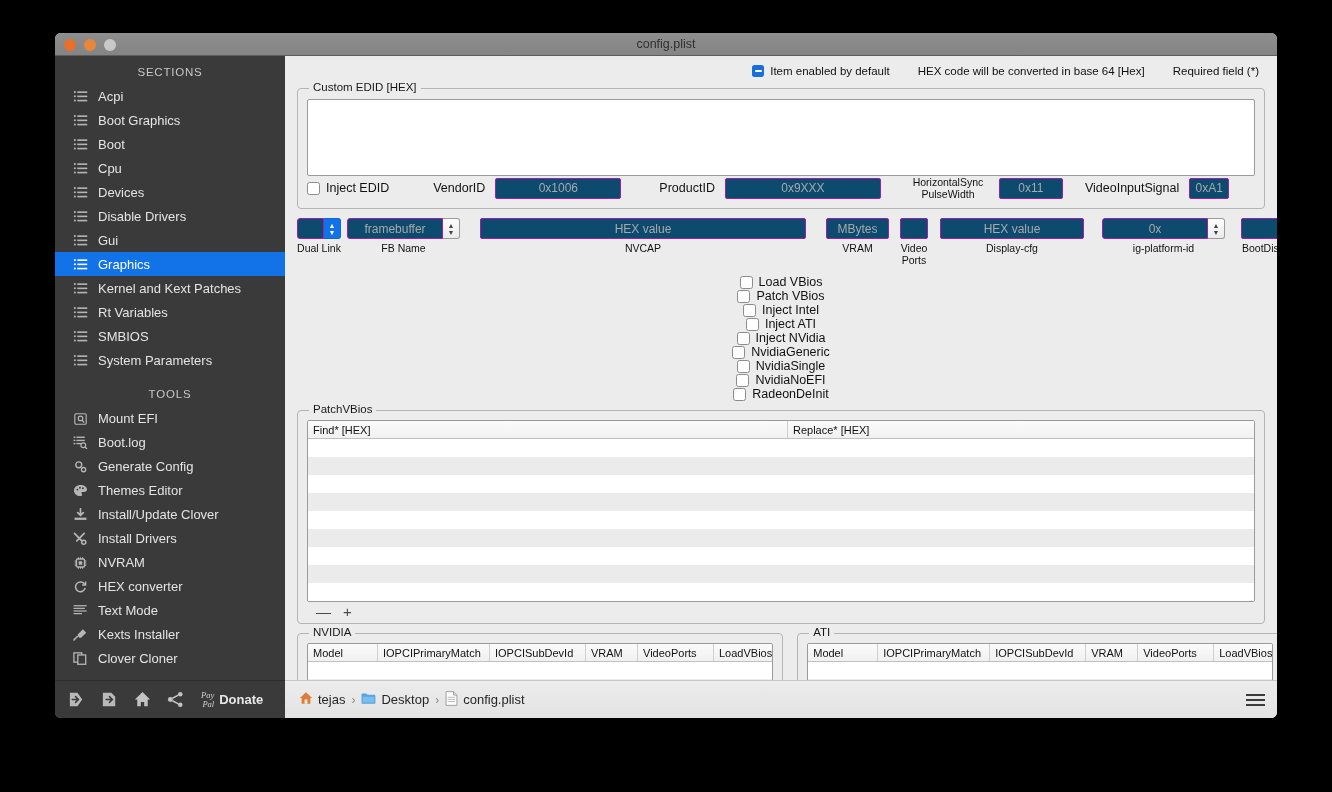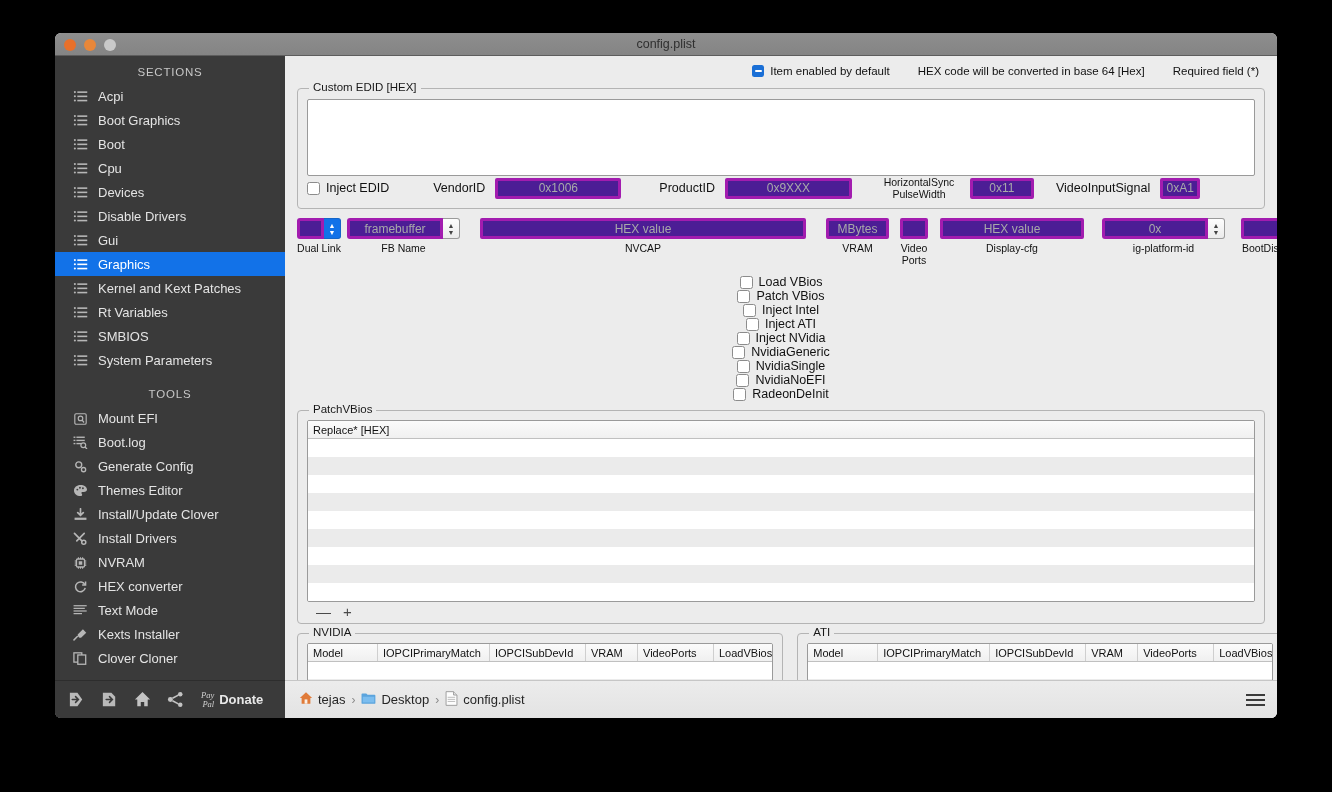--- a/index.html
+++ b/index.html
@@ -169,22 +169,22 @@
     height: 77px;
     background: #fff;
     border: 1px solid #9a9a9a;
     border-radius: 2px;
   }
   .row {
     display: flex;
     align-items: center;
   }
   .fld {
-    background: #4c1d95;
-    border: 3px solid #a21caf;
+    background: #0c4a6e;
+    border: 1px solid #a21caf;
     border-radius: 2px;
     height: 21px;
     font-size: 12px;
     color: #a9a9a9;
     display: flex;
     align-items: center;
     justify-content: center;
     text-align: center;
     font-family: "Liberation Sans", sans-serif;
   }
@@ -620,21 +620,21 @@
             <div class="group-inner">
               <div class="bigbox"></div>
               <div class="row" style="gap:0">
                 <div class="cbwrap" style="margin-right:44px">
                   <div class="cb"></div>
                   <span class="lbl">Inject EDID</span>
                 </div>
                 <span class="lbl" style="margin-right:10px">VendorID</span>
                 <div class="fld" style="width:126px">0x1006</div>
                 <span class="lbl" style="margin:0 10px 0 38px">ProductID</span>
-                <div class="fld" style="width:127px">0x9XXX</div>
+                <div class="fld" style="width:156px">0x9XXX</div>
                 <div class="two-line" style="margin:0 8px 0 24px; width:86px">
                   <div>HorizontalSync</div>
                   <div>PulseWidth</div>
                 </div>
                 <div class="fld" style="width:64px">0x11</div>
                 <span class="lbl" style="margin:0 10px 0 22px">VideoInputSignal</span>
                 <div class="fld" style="width:40px">0xA1</div>
               </div>
             </div>
           </div>
@@ -736,20 +736,21 @@
                 <div class="cb"></div>
                 <span>RadeonDeInit</span>
               </div>
             </div>
 
           <div class="group">
             <div class="glabel">PatchVBios</div>
             <div class="group-inner" style="padding-top:9px;padding-bottom:4px">
               <div class="tbl">
                 <div class="thead" id="pv-head">
+                    <div class="th" style="flex: 0 0 480px;">Find* [HEX]</div>
                     <div class="th" style="flex: 0 0 auto;">Replace* [HEX]</div>
                   </div>
                 <div id="pv-rows">
                     <div class="trow odd" style="height: 18px;"></div>
                     <div class="trow even" style="height: 18px;"></div>
                     <div class="trow odd" style="height: 18px;"></div>
                     <div class="trow even" style="height: 18px;"></div>
                     <div class="trow odd" style="height: 18px;"></div>
                     <div class="trow even" style="height: 18px;"></div>
                     <div class="trow odd" style="height: 18px;"></div>

